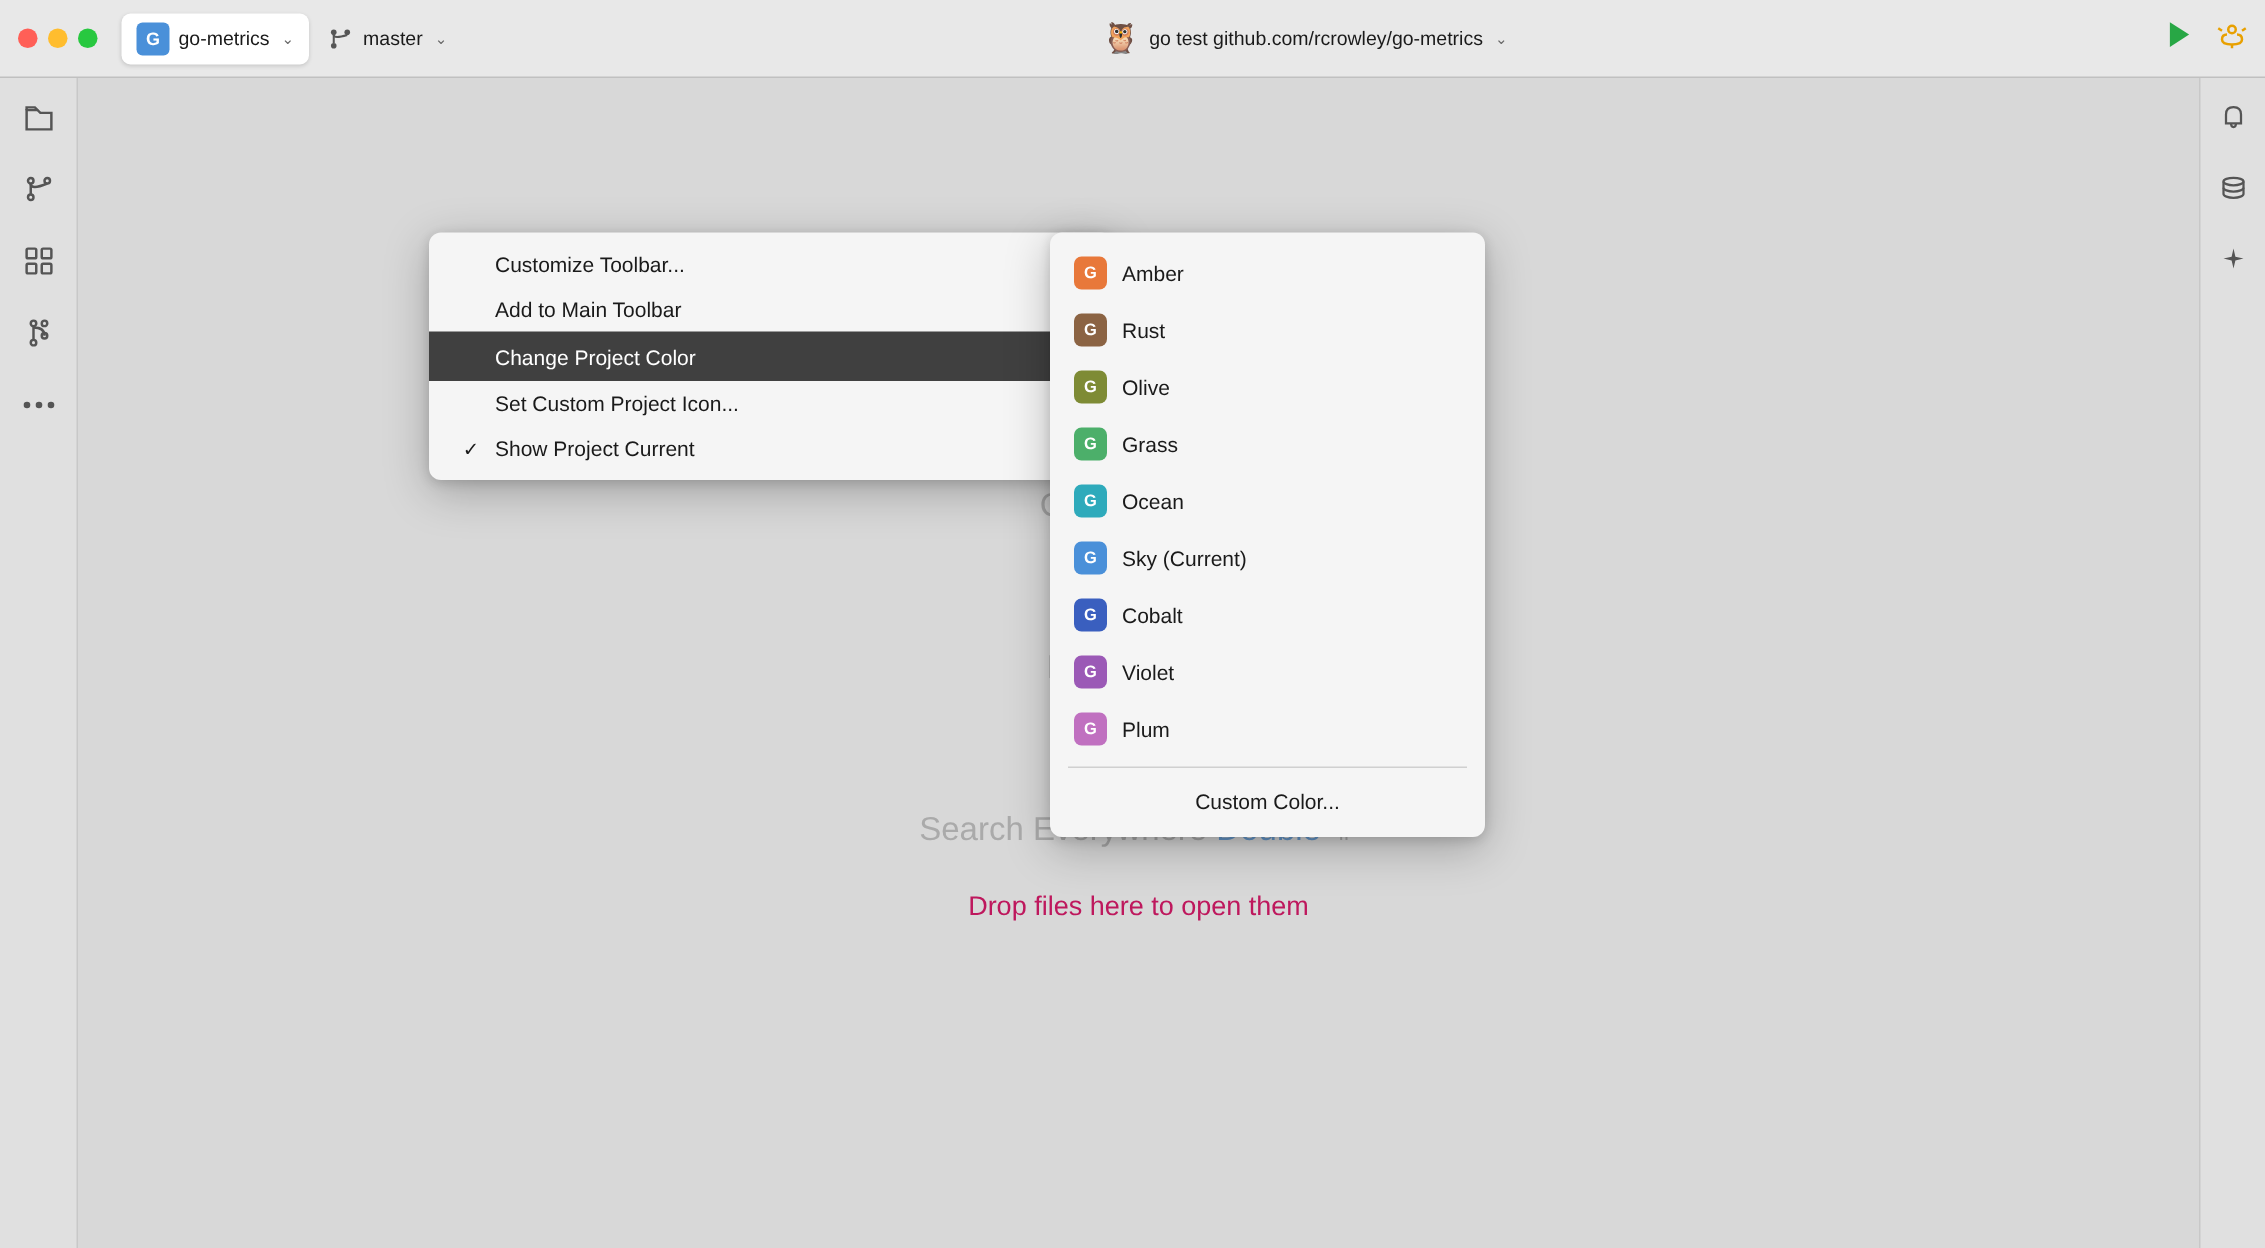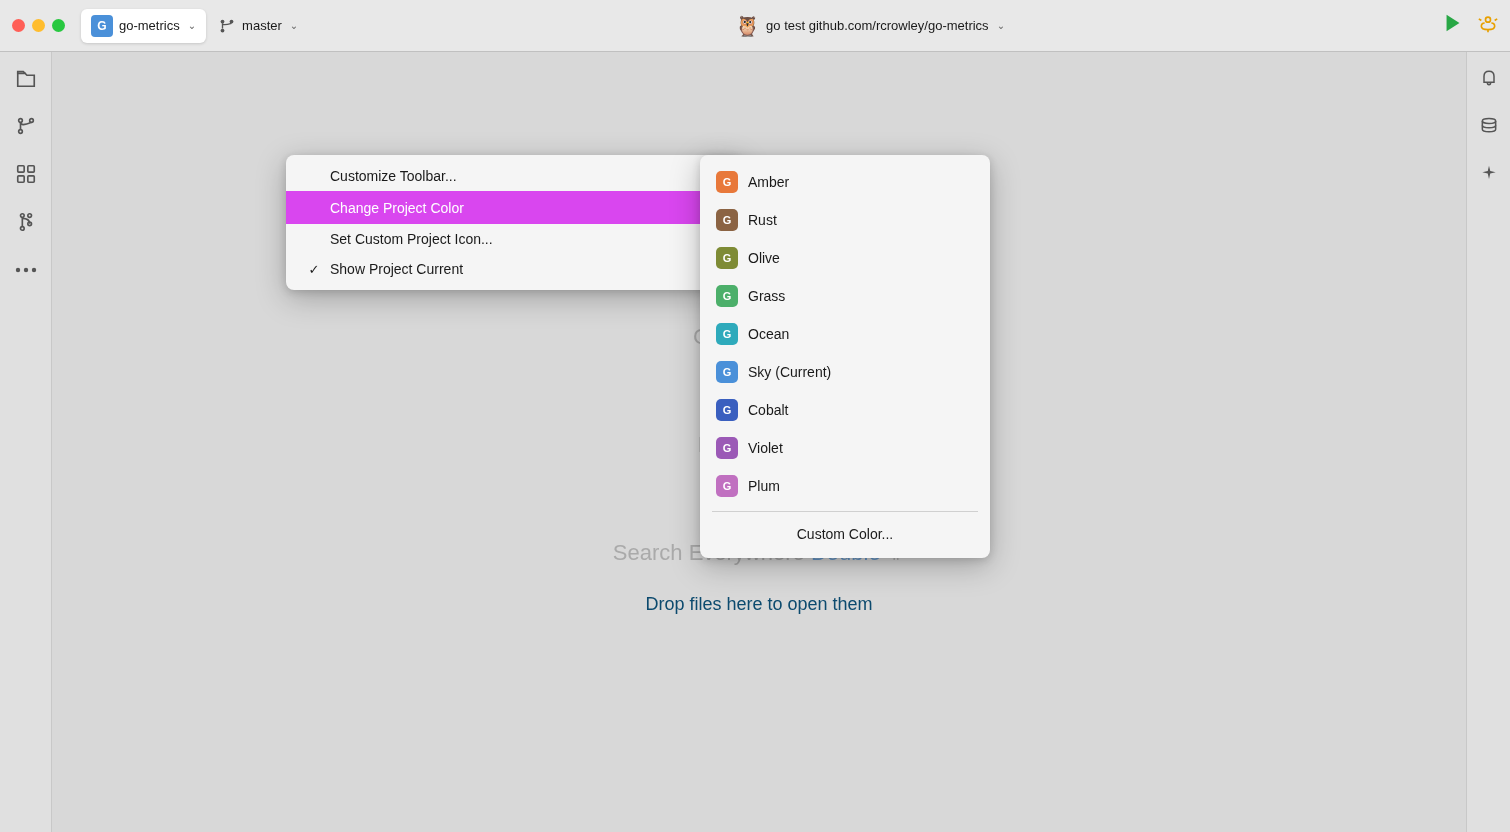--- a/index.html
+++ b/index.html
@@ -186,21 +186,21 @@
     }
 
     .welcome-text {
       font-size: 22px;
       color: #aaa;
       font-weight: 400;
     }
 
     .drop-text {
       font-size: 18px;
-      color: #0c4a6e;
+      color: #be185d;
     }
 
     
     .menu-primary {
       position: absolute;
       top: 155px;
       left: 286px;
       width: 456px;
       background: #f5f5f5;
       border-radius: 8px;
@@ -219,21 +219,21 @@
       gap: 8px;
       white-space: nowrap;
     }
 
     .menu-item:hover, .menu-item.active {
       background: #1a6fd4;
       color: white;
     }
 
     .menu-item.active {
-      background: #d946ef;
+      background: #404040;
       color: white;
       border-radius: 0;
     }
 
     .menu-item .checkmark {
       width: 16px;
       display: inline-flex;
       align-items: center;
       justify-content: center;
       font-size: 13px;
@@ -425,20 +425,25 @@
     Search Everywhere <span style="color:#6699cc;">Double</span> ⇑
   </span>
   <span class="welcome-text drop-text">Drop files here to open them</span>
 </div>
 
 <div class="menu-primary">
   <div class="menu-item">
     <span class="checkmark"></span>
     <span>Customize Toolbar...</span>
   </div>
+  <div class="menu-item">
+    <span class="checkmark"></span>
+    <span>Add to Main Toolbar</span>
+    <span class="arrow">›</span>
+  </div>
   <div class="menu-item active">
     <span class="checkmark"></span>
     <span>Change Project Color</span>
     <span class="arrow" style="margin-left:auto;">
       <svg width="10" height="16" viewBox="0 0 10 16" fill="white">
         <polygon points="2,2 8,8 2,14"></polygon>
       </svg>
     </span>
   </div>
   <div class="menu-item">

